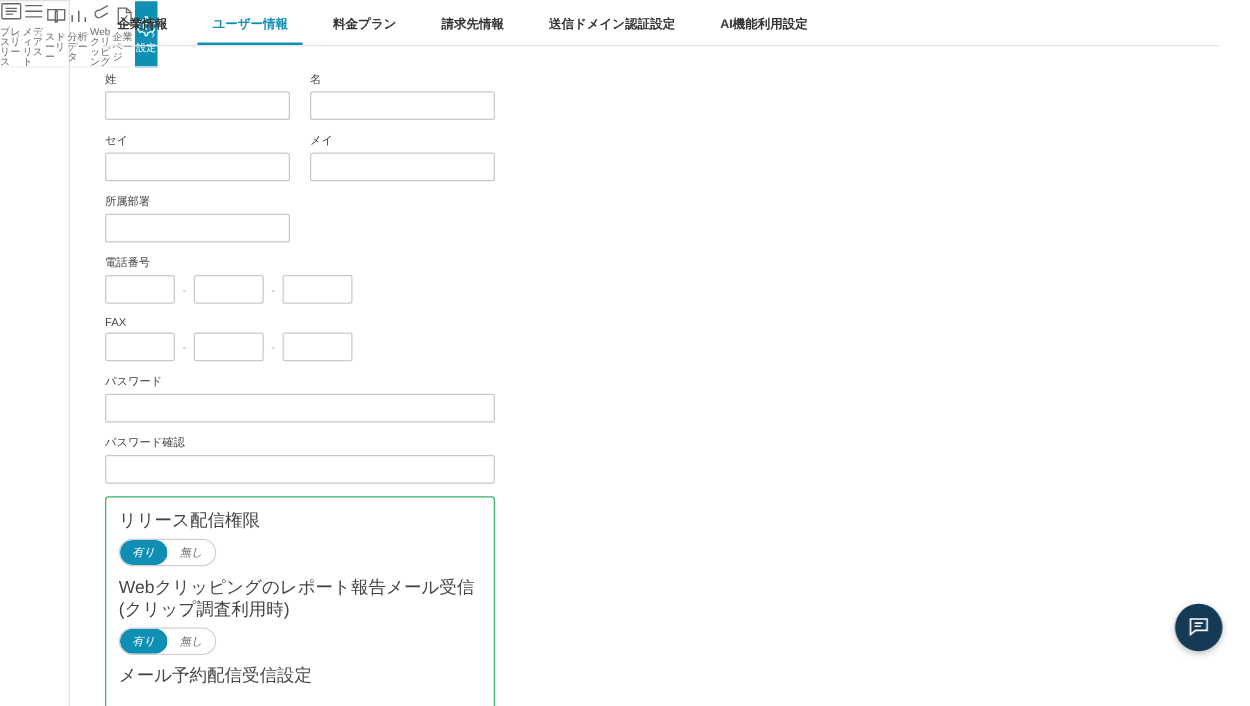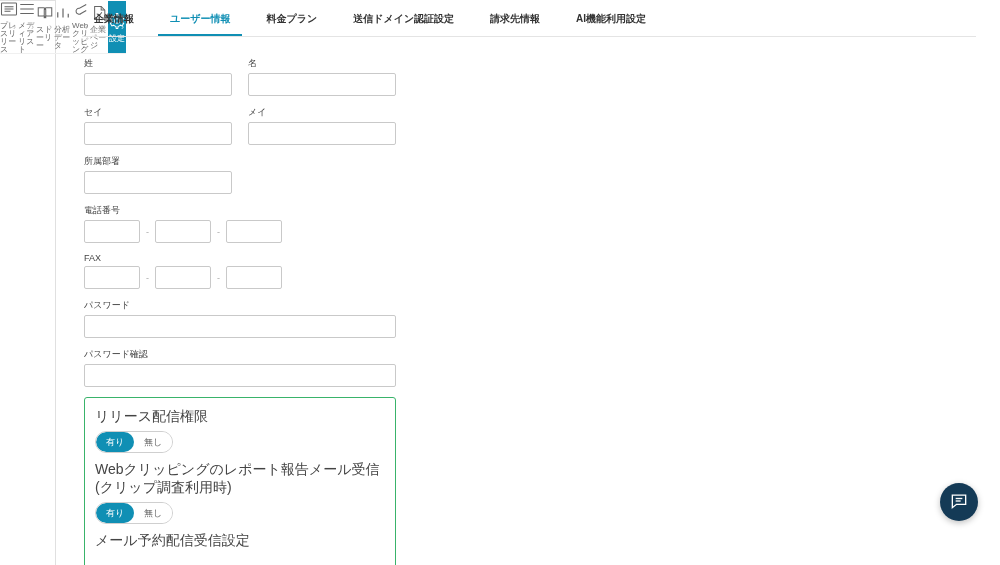--- a/index.html
+++ b/index.html
@@ -41,21 +41,21 @@
   input.tx { border:1px solid #c9c9c9; border-radius:2px; height:23px; padding:0 6px; font-size:10px; background:#fff; }
   .w148 { width:148px; }
   .w-full { width:312px; }
   .seg { display:flex; align-items:center; gap:6px; }
   input.seg1 { width:56px; height:23px; border:1px solid #c9c9c9; border-radius:2px; text-align:center;}
   .dash { color:#aaa; }
 
   
   .hl-block { margin-top:8px; width:312px; padding:10px 10px 12px; border:1px solid #39b36a; border-radius:3px; }
   .hl-label { font-size:14px; color:#444; margin-bottom:5px; }
-  .toggle { display:inline-flex; border:1px solid #cfcfcf; border-radius:14px; overflow:hidden; height:22px; margin-bottom:8px; }
+  .toggle { display:inline-flex; border:1px solid #cfcfcf; border-radius:14px; overflow:hidden; height:22px; margin-bottom:8px;font-style:italic; }
   .toggle .opt { display:flex; align-items:center; justify-content:center; font-size:9px; width:38px; cursor:pointer; color:#666; background:#fff; }
   .toggle .opt.sel { background:#108fb4; color:#fff; border-radius:14px; }
   .hl-group:last-child .toggle { margin-bottom:0; }
 
   
   .chat-fab { position:absolute; right:22px; bottom:44px; width:38px; height:38px; border-radius:50%; background:#143a56; display:flex; align-items:center; justify-content:center; cursor:pointer; box-shadow:0 2px 6px rgba(0,0,0,.25); }
   .chat-fab svg { fill:none; stroke:#fff; }
 </style>
 </head>
 <body>
@@ -139,22 +139,22 @@
   </nav>
 
   <main class="main">
     <div class="scroll">
       <div class="content">
 
         <div class="tabs">
           <div class="tab">企業情報</div>
           <div class="tab active">ユーザー情報</div>
           <div class="tab">料金プラン</div>
+          <div class="tab">請求先情報</div>
           <div class="tab">送信ドメイン認証設定</div>
-          <div class="tab">請求先情報</div>
           <div class="tab">AI機能利用設定</div>
         </div>
 
         <div class="form">
           <div class="row-2">
             <div class="field">
               <span class="field-lbl">姓</span>
               <input class="tx w148" value="" style="">
             </div>
             <div class="field">

